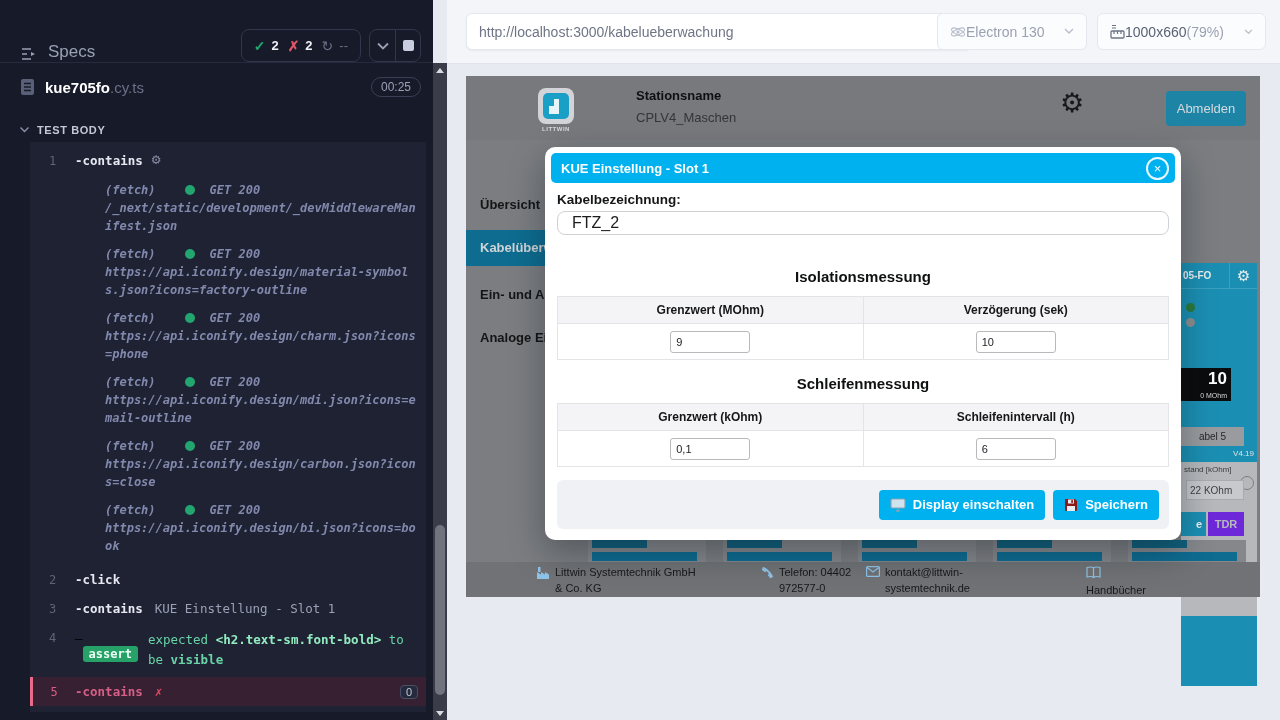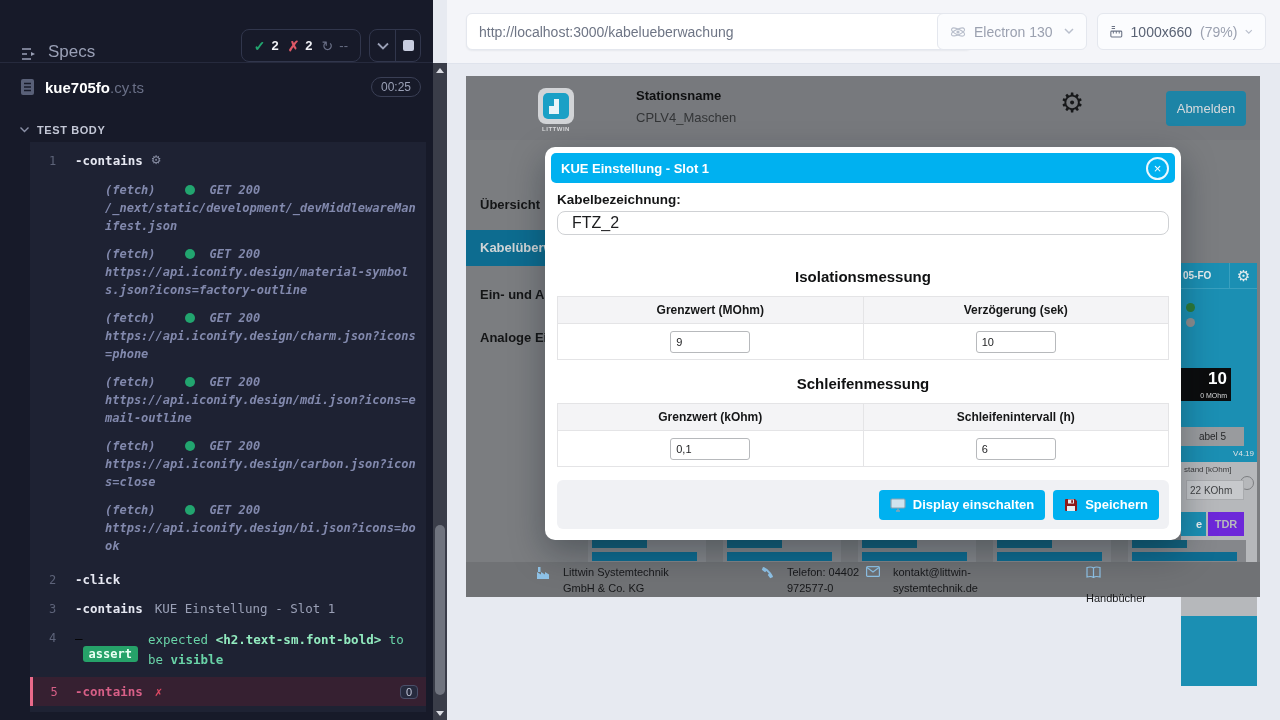--- a/index.html
+++ b/index.html
@@ -64,21 +64,21 @@
   .tri-up { width:0; height:0; border-left:4px solid transparent; border-right:4px solid transparent; border-bottom:5px solid #d9dbe2; }
   .tri-down { width:0; height:0; border-left:4px solid transparent; border-right:4px solid transparent; border-top:5px solid #d9dbe2; }
   #rep-thumb { position:absolute; left:2px; top:462px; width:10px; height:170px; background:#70747f; border-radius:5px; }
 
   
   #topbar { left:447px; top:0; width:833px; height:64px; background:#f4f5f9; border-bottom:1px solid #dfe3ec; }
   .url-box { position:absolute; left:19px; top:13px; width:506px; height:37px; background:#ffffff;
     border:1px solid #e4e7ee; border-radius:6px; display:flex; align-items:center; padding:0 12px;
     color:#6e7585; font-size:14px; box-shadow:0 1px 2px rgba(25,30,50,.06); }
   .sel-box { position:absolute; top:13px; height:37px; background:#fbfcfe; border:1px solid #e4e7ee;
-    border-radius:6px; display:flex; align-items:center; gap:8px; padding:3px 12px; cursor:pointer; }
+    border-radius:6px; display:flex; align-items:center; padding:3px 12px; cursor:pointer; }
   #browser-box { left:490px; width:150px; color:#9ba1b0; font-size:14px; }
   #size-box { left:650px; width:169px; font-size:14px; }
   #size-box .dim { color:#596274; }
   #size-box .pct { color:#9ba1b0; }
 
   
   #aut { left:466px; top:76px; width:794px; height:521px; background:#7b7d80; }
   #app-header { position:absolute; left:0; top:0; width:794px; height:64px; background:#77797d; }
   .logo-box { position:absolute; left:72px; top:12px; width:36px; height:36px; background:#d2d4d7;
     border-radius:8px; display:flex; align-items:center; justify-content:center; }
@@ -120,21 +120,21 @@
   .bgc-tab1 { position:absolute; left:0px; top:50px; width:25px; height:24px; background:#1b8fb3;
     color:#e8eef0; font-size:11px; font-weight:bold; text-align:right; line-height:24px; padding-right:4px; }
   .bgc-tab2 { position:absolute; left:27px; top:50px; width:36px; height:24px; background:#6d28d9;
     color:#b7b9bc; font-size:11px; font-weight:bold; text-align:center; line-height:24px; }
 
   .stub { position:absolute; top:464px; width:118px; height:22px; background:#85878b; }
   .stub:before { content:""; position:absolute; left:4px; top:0; width:55px; height:8px; background:#11607c; }
   .stub:after { content:""; position:absolute; left:4px; bottom:1px; width:105px; height:9px; background:#0e6c91; }
 
   #app-footer { position:absolute; left:0; top:486px; width:794px; height:35px; background:#707275; }
-  .foot-item { position:absolute; top:3px; display:flex; gap:13px; color:#17181a; font-size:11px; line-height:1.45; }
+  .foot-item { position:absolute; top:3px; display:flex; gap:5px; color:#17181a; font-size:11px; line-height:1.45; }
   .foot-item svg { flex:none; margin-top:1px; }
 
   
   #modal { left:545px; top:147px; width:636px; height:393px; background:#ffffff; border-radius:10px;
     box-shadow:0 12px 34px rgba(10,20,30,.35); padding:6px; z-index:5; }
   #modal-header { height:30px; background:#00b1f0; border-radius:5px; display:flex; align-items:center;
     padding:0 6px 0 10px; }
   #modal-title { color:#ffffff; font-weight:bold; font-size:13px; }
   #modal-close { margin-left:auto; width:23px; height:23px; border-radius:50%; border:2px solid #eaf8fe;
     color:#ffffff; display:flex; align-items:center; justify-content:center; font-size:13px; cursor:pointer; }

